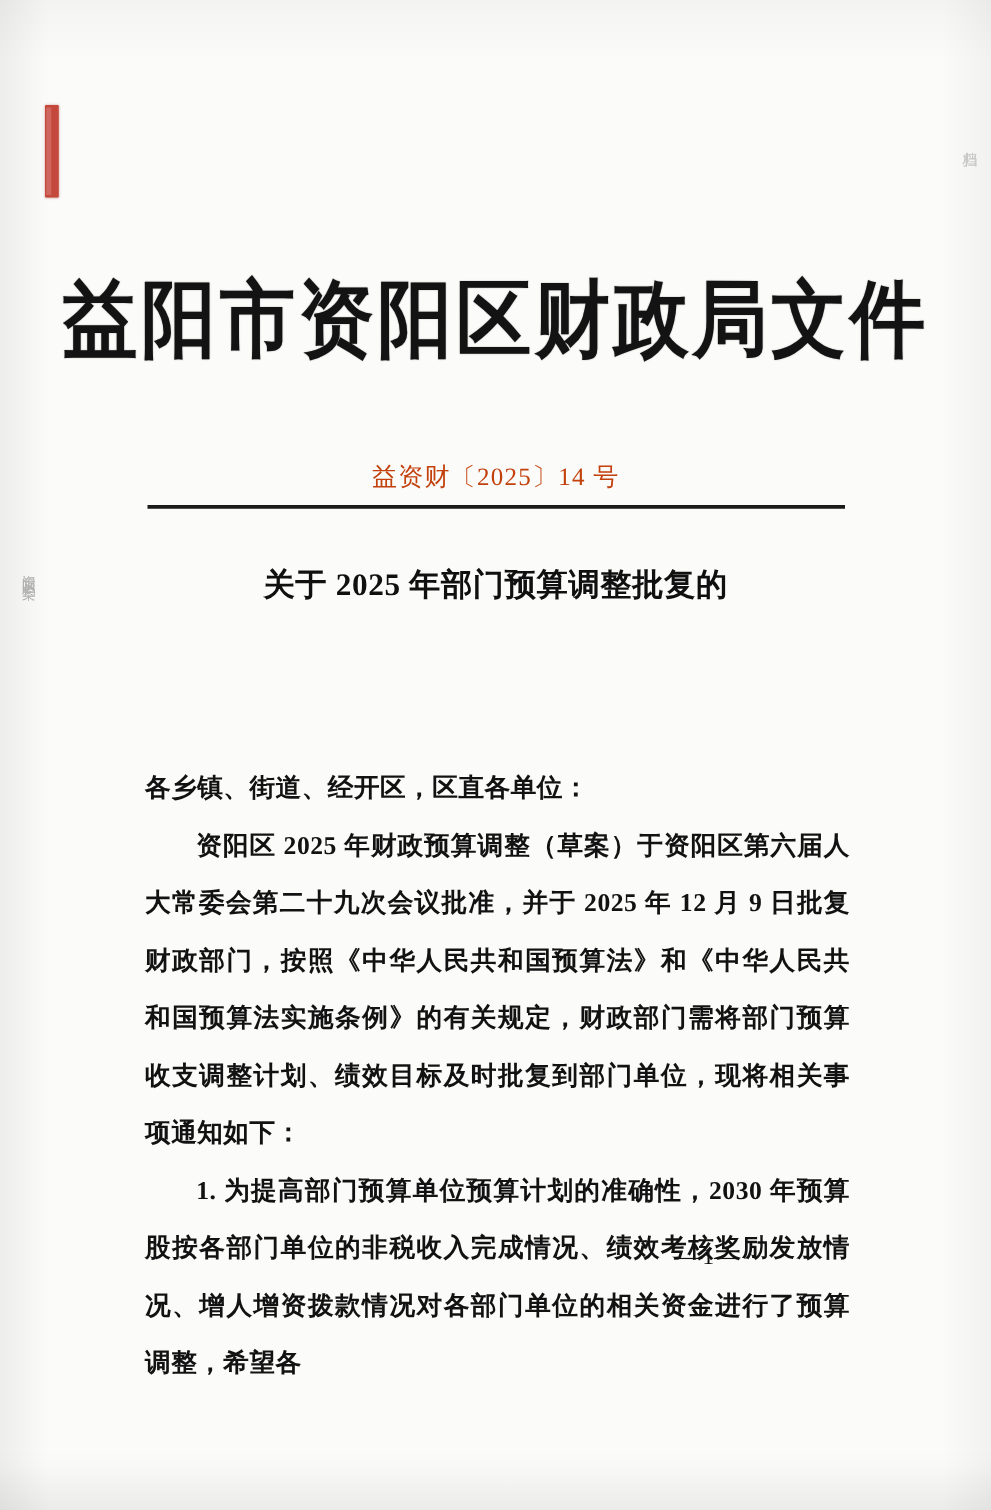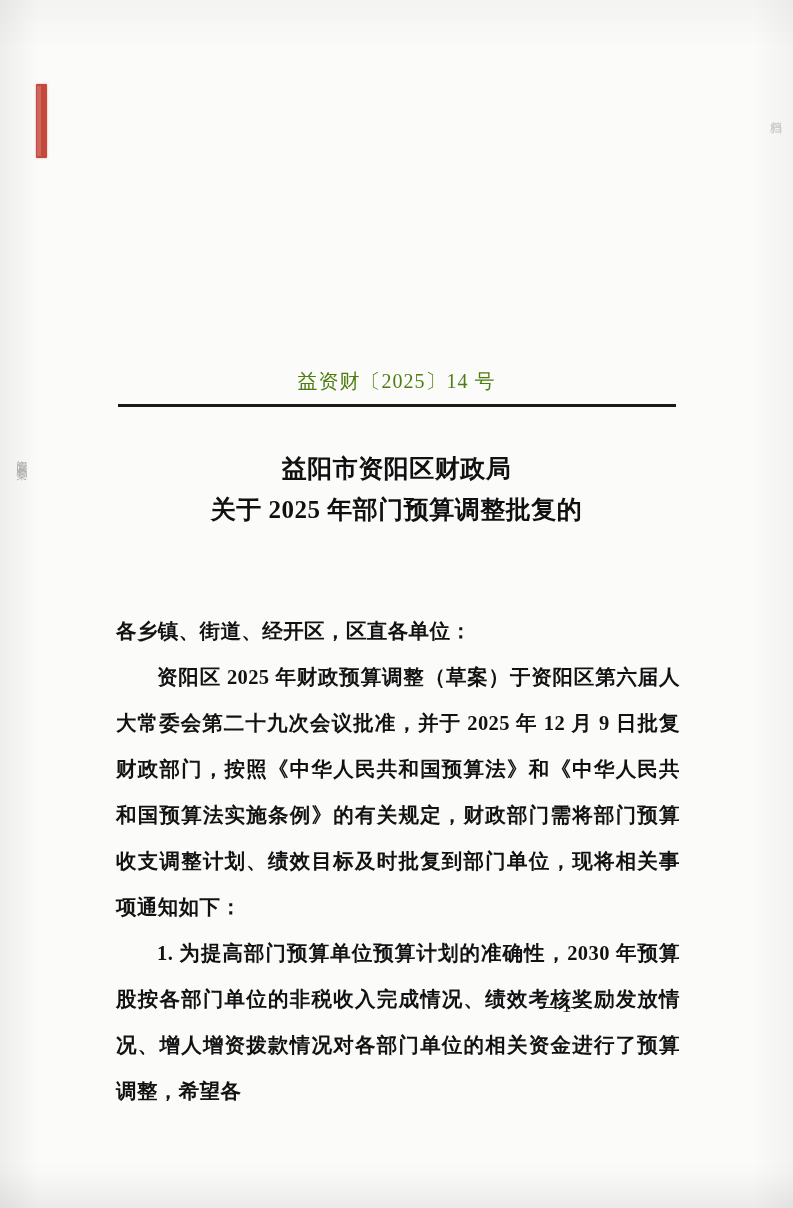--- a/index.html
+++ b/index.html
@@ -112,21 +112,21 @@
   }
 
   .doc-number {
     position: absolute;
     left: 0;
     right: 0;
     top: 368px;
     text-align: center;
     font-size: 20px;
     letter-spacing: 1px;
-    color: #4d7c0f;
+    color: #c2410c;
     font-family: "Liberation Serif", "DejaVu Serif", serif;
   }
 
   .header-rule {
     position: absolute;
     left: 118px;
     width: 558px;
     top: 404px;
     height: 3px;
     background: #1a1a1a;
@@ -193,27 +193,29 @@
 <body>
 
 <div id="page">
   <div class="sheet">
 
     <div class="red-mark"></div>
 
     <div class="side-stamp">资阳区档案</div>
     <div class="right-marks">归档</div>
 
+    <div class="doc-header">
+      <div class="title">益阳市资阳区财政局文件</div>
+    </div>
 
     <div class="doc-number">益资财〔2025〕14 号</div>
 
     <div class="header-rule"></div>
 
     <div class="subject">
-      <span class="ln">益阳市资阳区财政局</span>
       <span class="ln">关于 2025 年部门预算调整批复的</span>
     </div>
 
     <div class="body-text">
       <p>各乡镇、街道、经开区，区直各单位：</p>
       <p class="indent">资阳区 2025 年财政预算调整（草案）于资阳区第六届人大常委会第二十九次会议批准，并于 2025 年 12 月 9 日批复财政部门，按照《中华人民共和国预算法》和《中华人民共和国预算法实施条例》的有关规定，财政部门需将部门预算收支调整计划、绩效目标及时批复到部门单位，现将相关事项通知如下：</p>
       <p class="indent">1. 为提高部门预算单位预算计划的准确性，2030 年预算股按各部门单位的非税收入完成情况、绩效考核奖励发放情况、增人增资拨款情况对各部门单位的相关资金进行了预算调整，希望各</p>
     </div>
 
     <div class="page-number">—1—</div>

